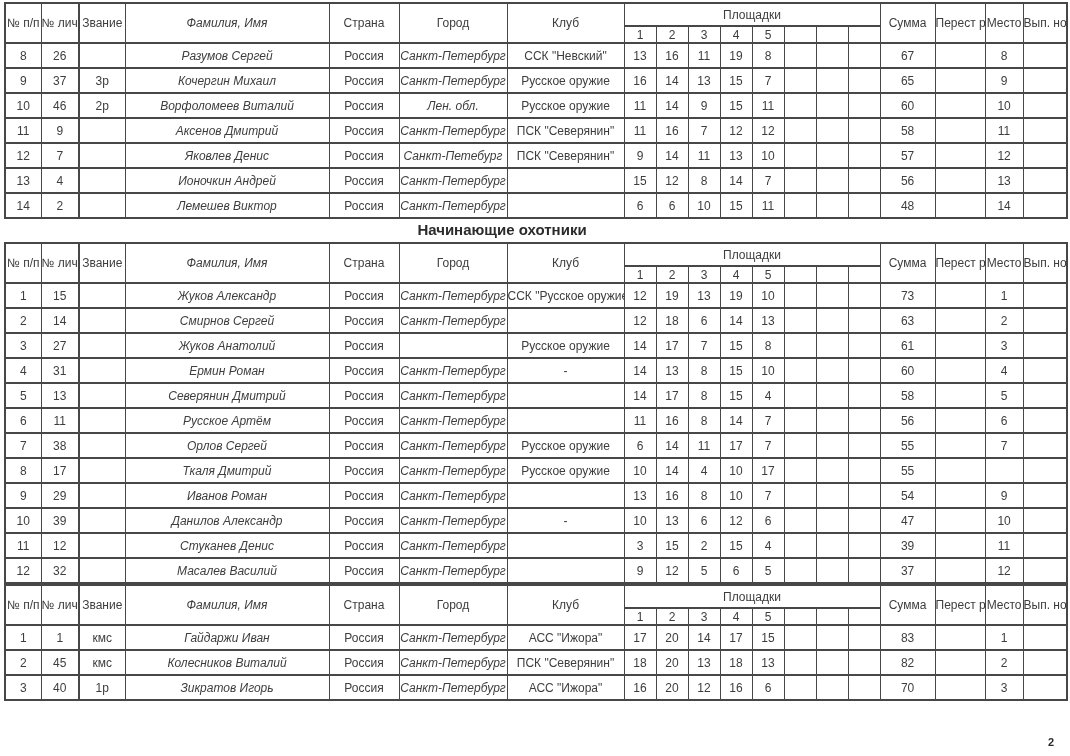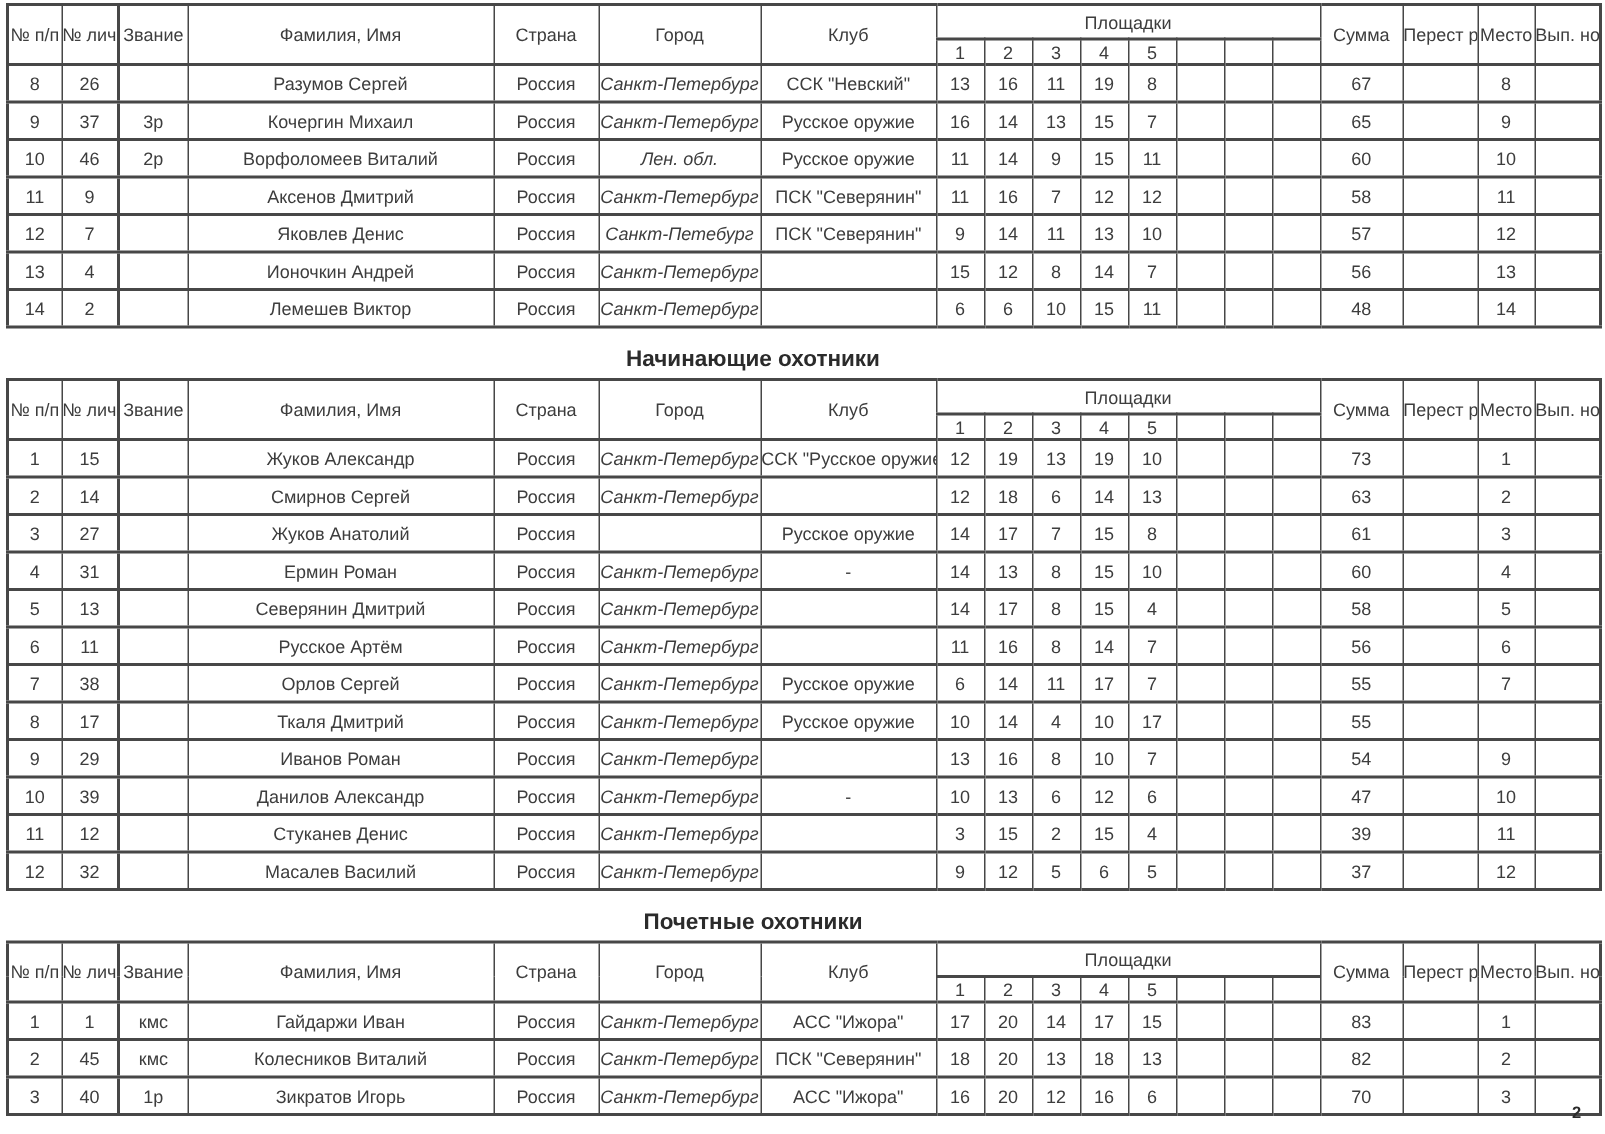--- a/index.html
+++ b/index.html
@@ -34,31 +34,31 @@
     white-space: nowrap;
     overflow: hidden;
     font-size: 12px;
     font-weight: normal;
     color: #3d3d3d;
   }
   table.results thead tr.h-main th { height: 21px; }
   table.results thead tr.h-sub th  { height: 15px; }
   table.results tbody td { height: 23px; }
   .th-2line { white-space: pre-line; line-height: 12px; font-size: 11.5px; }
-  .h-name, .c-name { text-align: left; padding-left: 7px; }
+  .h-name, .c-name { text-align: left; padding-left: 7px; font-style: italic; }
   .c-club { font-size: 11px; }
   .c-city { font-size: 11.5px; font-style: italic; }
   .c-zvanie, .h-zvanie { border-left-width: 2px !important; }
   .section-title {
     width: 996px;
     text-align: center;
     font-size: 15px;
     font-weight: bold;
     color: #2b2b2b;
-    margin: 12px 0 4px 0;
+    margin: 2px 0 4px 0;
     line-height: 17px;
   }
   .page-number {
     position: absolute;
     top: 736px;
     left: 1048px;
     font-size: 11px;
     font-weight: bold;
     color: #2b2b2b;
   }
@@ -574,21 +574,20 @@
           <td class="c-score"></td>
           <td class="c-score"></td>
           <td class="c-summa">37</td>
           <td class="c-pere"></td>
           <td class="c-mesto">12</td>
           <td class="c-vyp"></td>
         </tr>
       </tbody>
   </table>
 
-  <div class="section-title">Почетные охотники</div>
 
   <table class="results">
     <colgroup>
       <col style="width:36px">
         <col style="width:38px">
         <col style="width:46px">
         <col style="width:204px">
       <col style="width:70px">
         <col style="width:108px">
         <col style="width:117px">

